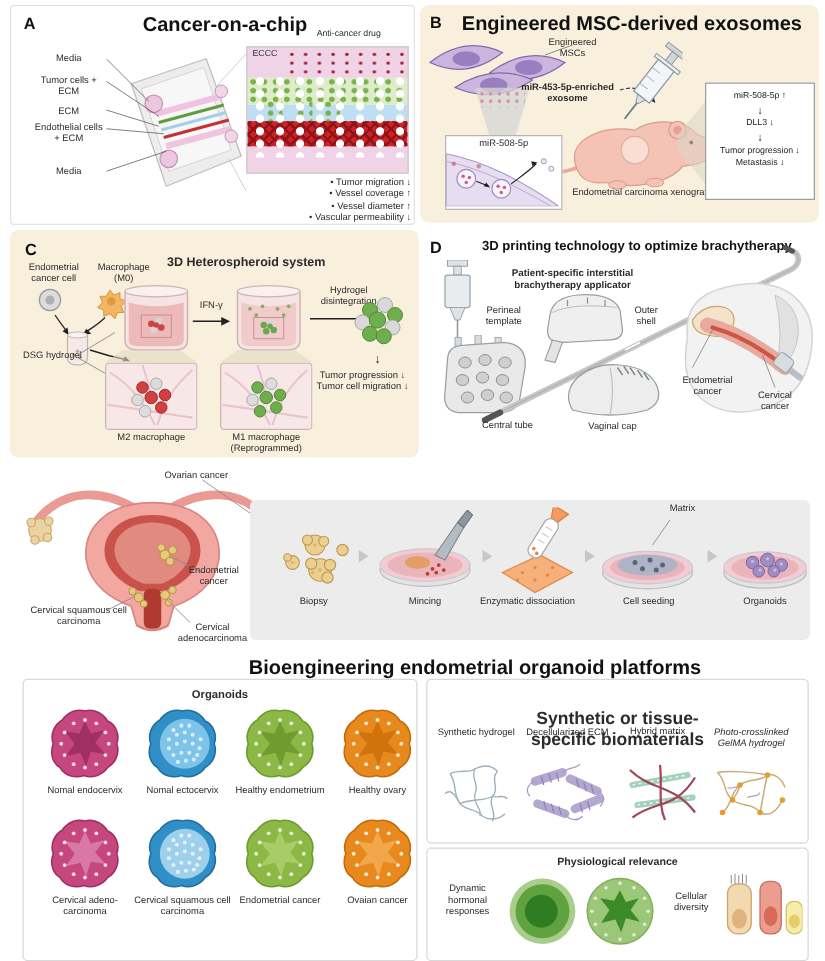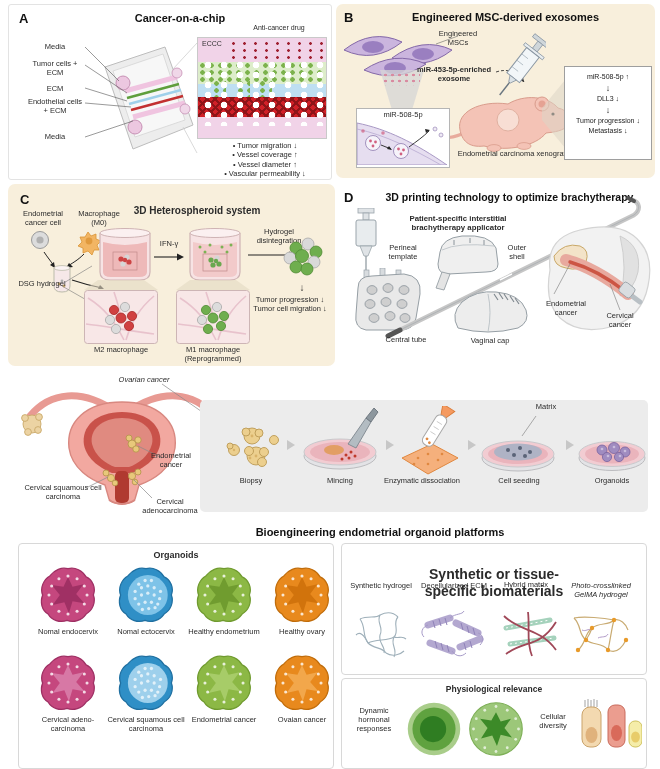--- a/index.html
+++ b/index.html
@@ -4,24 +4,24 @@
 <style>
   html,body{margin:0;padding:0;background:#fff;}
   .fig{position:relative;width:660px;height:769px;background:#ffffff;
        font-family:"Liberation Sans",sans-serif;color:#1a1a1a;overflow:hidden;}
   .p{position:absolute;}
   .l{position:absolute;font-size:7.5px;line-height:1.18;color:#2b2b2b;text-align:center;}
   .b{font-weight:bold;}
   .tr{text-align:center;}
   .tl{text-align:left;}
   .letter{position:absolute;font-size:13px;font-weight:bold;color:#111;}
-  .ptitle{position:absolute;font-size:11px;font-weight:bold;text-align:center;color:#111;}
+  .ptitle{position:absolute;font-size:16px;font-weight:bold;text-align:center;color:#111;}
   .cream{background:#f8efdc;border-radius:7px;}
   .wbox{background:#fff;border:1px solid #d8d8d8;border-radius:4px;}
-  .blist div{font-size:7.5px;line-height:1.25;color:#2b2b2b;text-align:center;}
+  .blist div{font-size:7.5px;line-height:1.25;color:#2b2b2b;text-align:right;}
   .blist div::before{content:"• ";}
   .flowarrow{position:absolute;width:0;height:0;border-left:8px solid #c7c7c7;
              border-top:5px solid transparent;border-bottom:5px solid transparent;}
   .cascade{display:flex;flex-direction:column;align-items:center;gap:1px;
            font-size:7px;line-height:1.25;padding-top:6px;color:#222;}
   .dots-white{background-image:radial-gradient(circle,#ffffff 3px,rgba(255,255,255,0) 3.6px);
               background-size:16px 10px;}
   .dots-green{background-image:radial-gradient(circle,#7cb24c 2px,rgba(0,0,0,0) 2.5px);
               background-size:9px 7px;}
   .dots-red{background-image:radial-gradient(circle,#a02030 1.1px,rgba(0,0,0,0) 1.6px);
@@ -495,21 +495,21 @@
         <circle cx="103" cy="111" r="2.8"></circle>
     <circle cx="120" cy="104" r="3.6"></circle>
         <circle cx="126" cy="100" r="3"></circle>
         <circle cx="123" cy="110" r="2.8"></circle>
   </g>
   <line x1="150" y1="12" x2="196" y2="44" stroke="#888" stroke-width="0.7"></line>
   <line x1="150" y1="86" x2="126" y2="74" stroke="#888" stroke-width="0.7"></line>
   <line x1="74" y1="116" x2="96" y2="105" stroke="#888" stroke-width="0.7"></line>
   <line x1="140" y1="126" x2="122" y2="108" stroke="#888" stroke-width="0.7"></line>
 </svg>
-<div class="l" style="left:105px;top:376px;width:78px;font-style:italic;">Ovarian cancer</div>
+<div class="l" style="left:118px;top:376px;width:78px;">Ovarian cancer</div>
 <div class="l" style="left:140px;top:452px;width:62px;">Endometrial cancer</div>
 <div class="l" style="left:20px;top:484px;width:86px;">Cervical squamous cell carcinoma</div>
 <div class="l" style="left:130px;top:498px;width:80px;">Cervical adenocarcinoma</div>
 
 <div class="p" style="left:200px;top:400px;width:448px;height:112px;background:#ececec;border-radius:5px;"></div>
 
 <svg class="p" style="left:222px;top:424px;" width="58" height="48" viewBox="0 0 58 48">
   <g fill="#eccf8e" stroke="#bb9a55" stroke-width="0.9">
     <circle cx="30" cy="12" r="8"></circle>
         <circle cx="24" cy="8" r="4"></circle>

